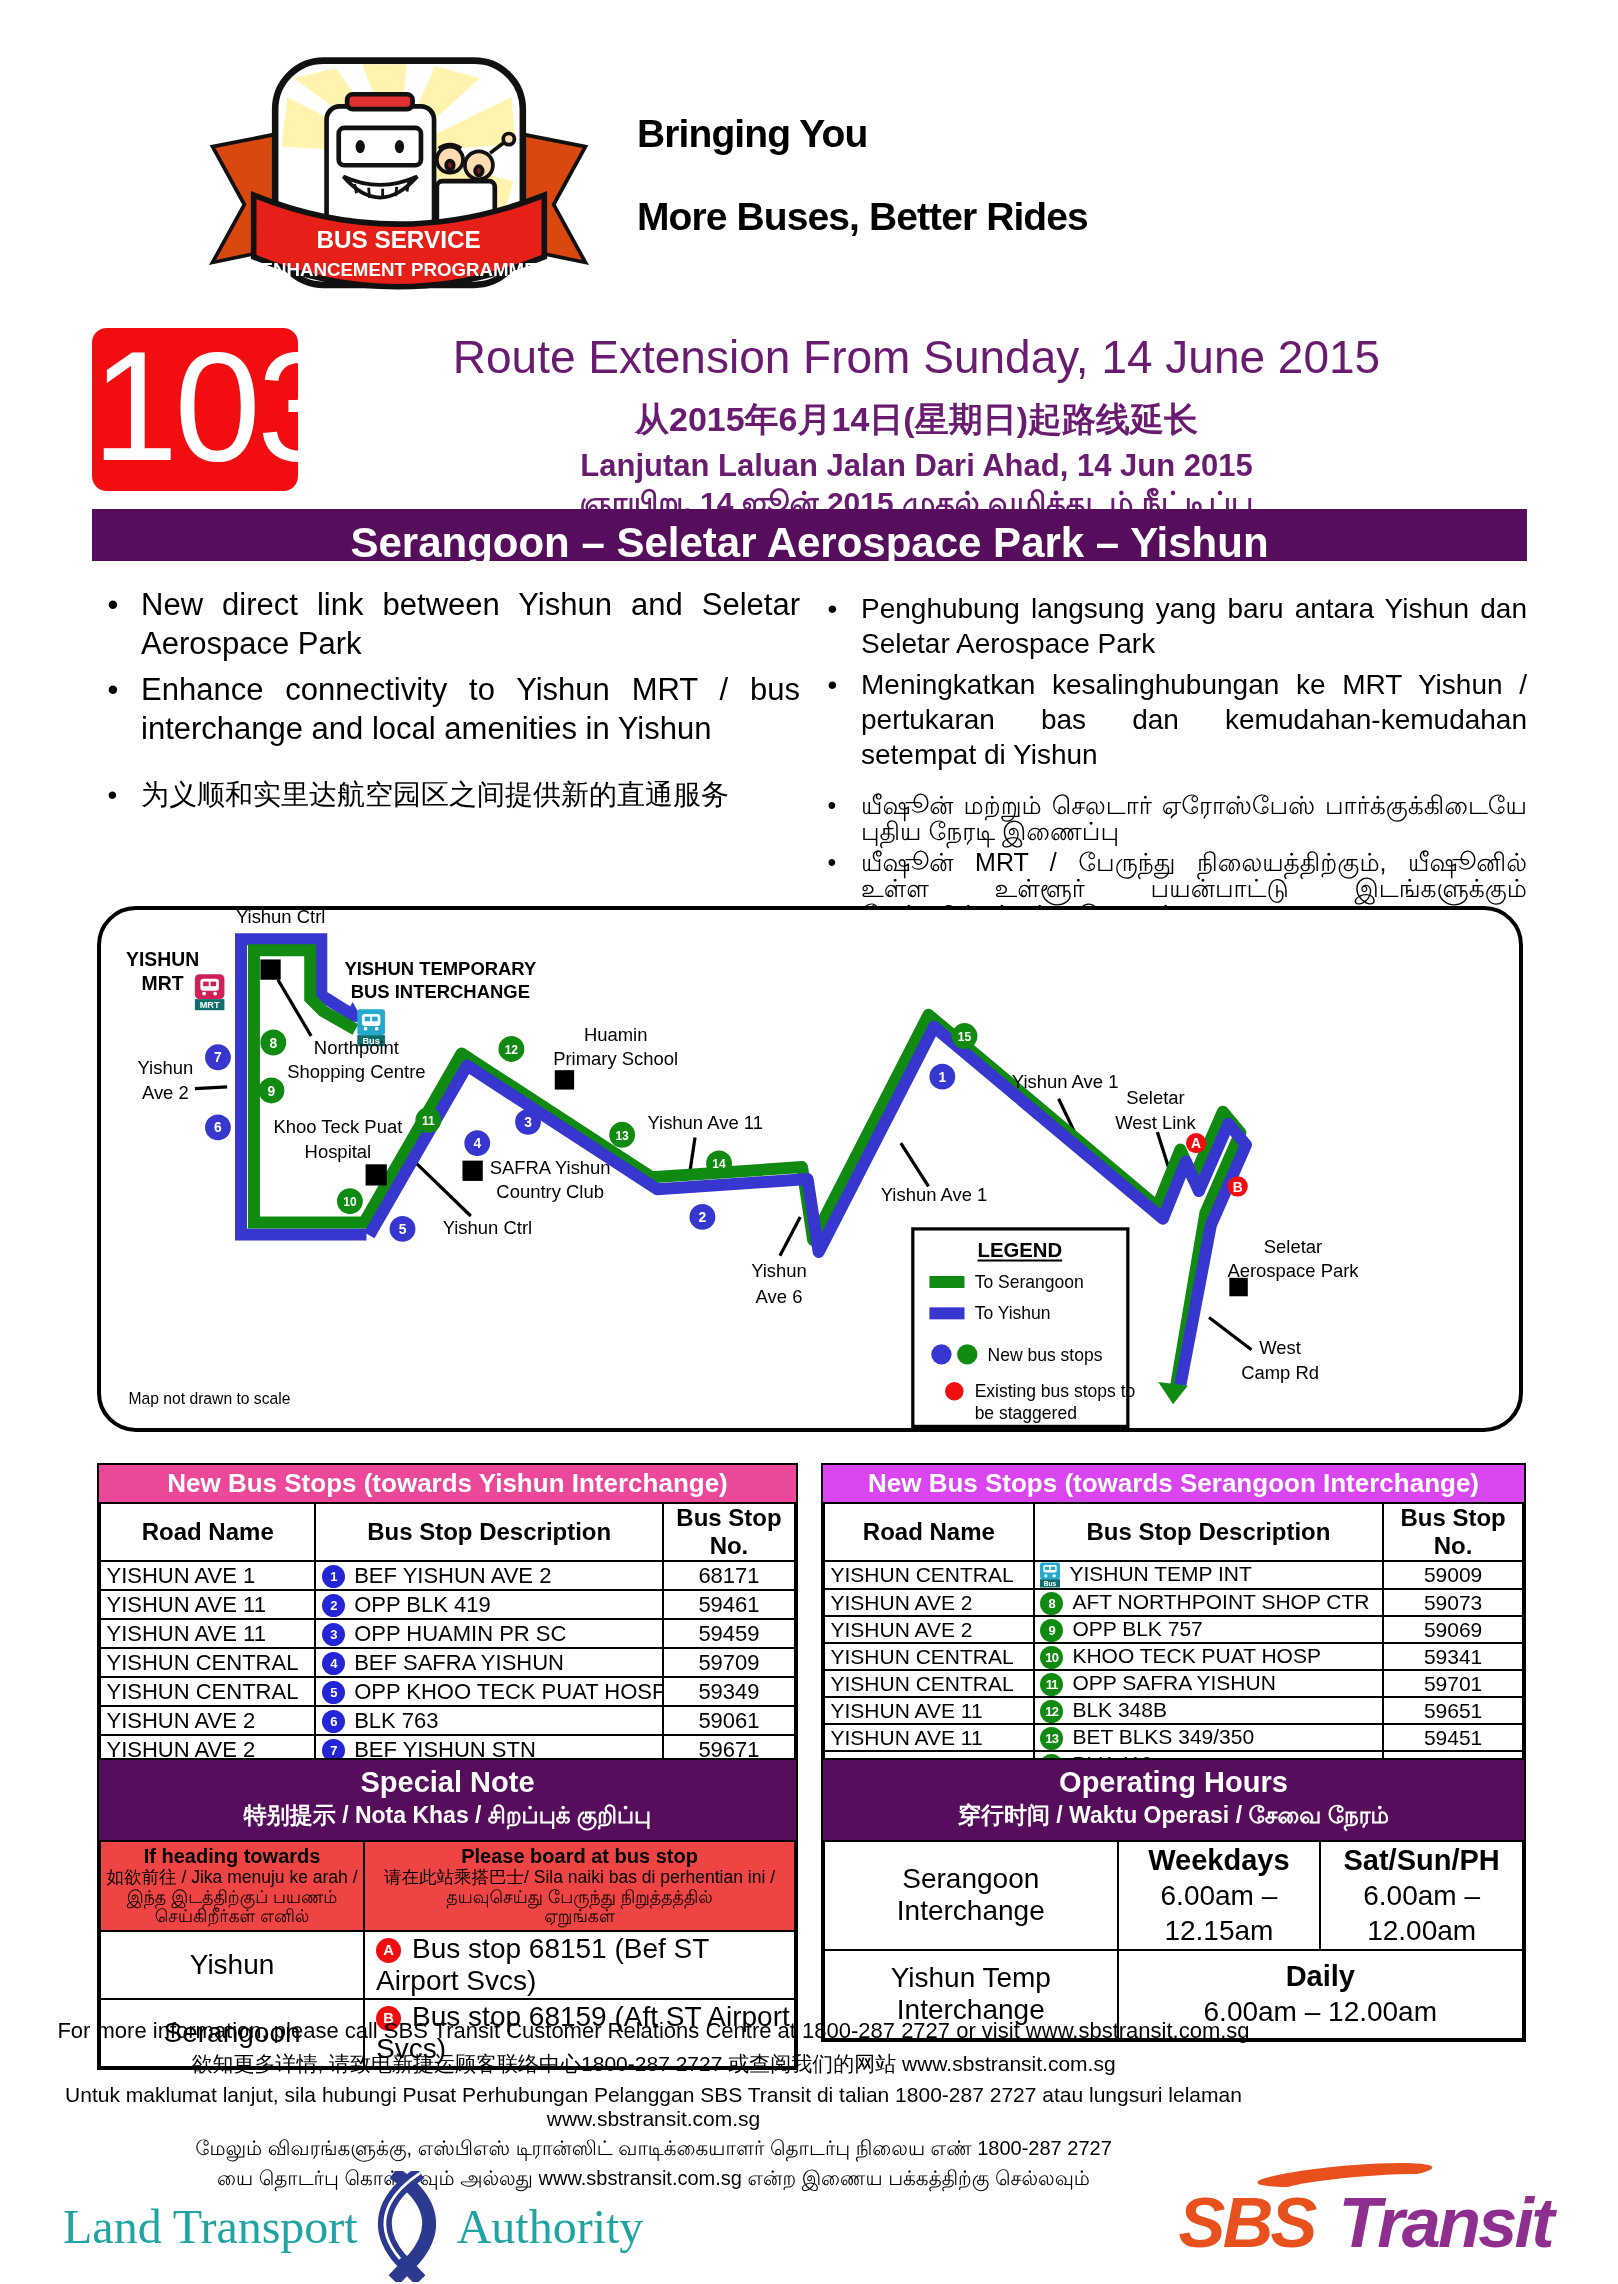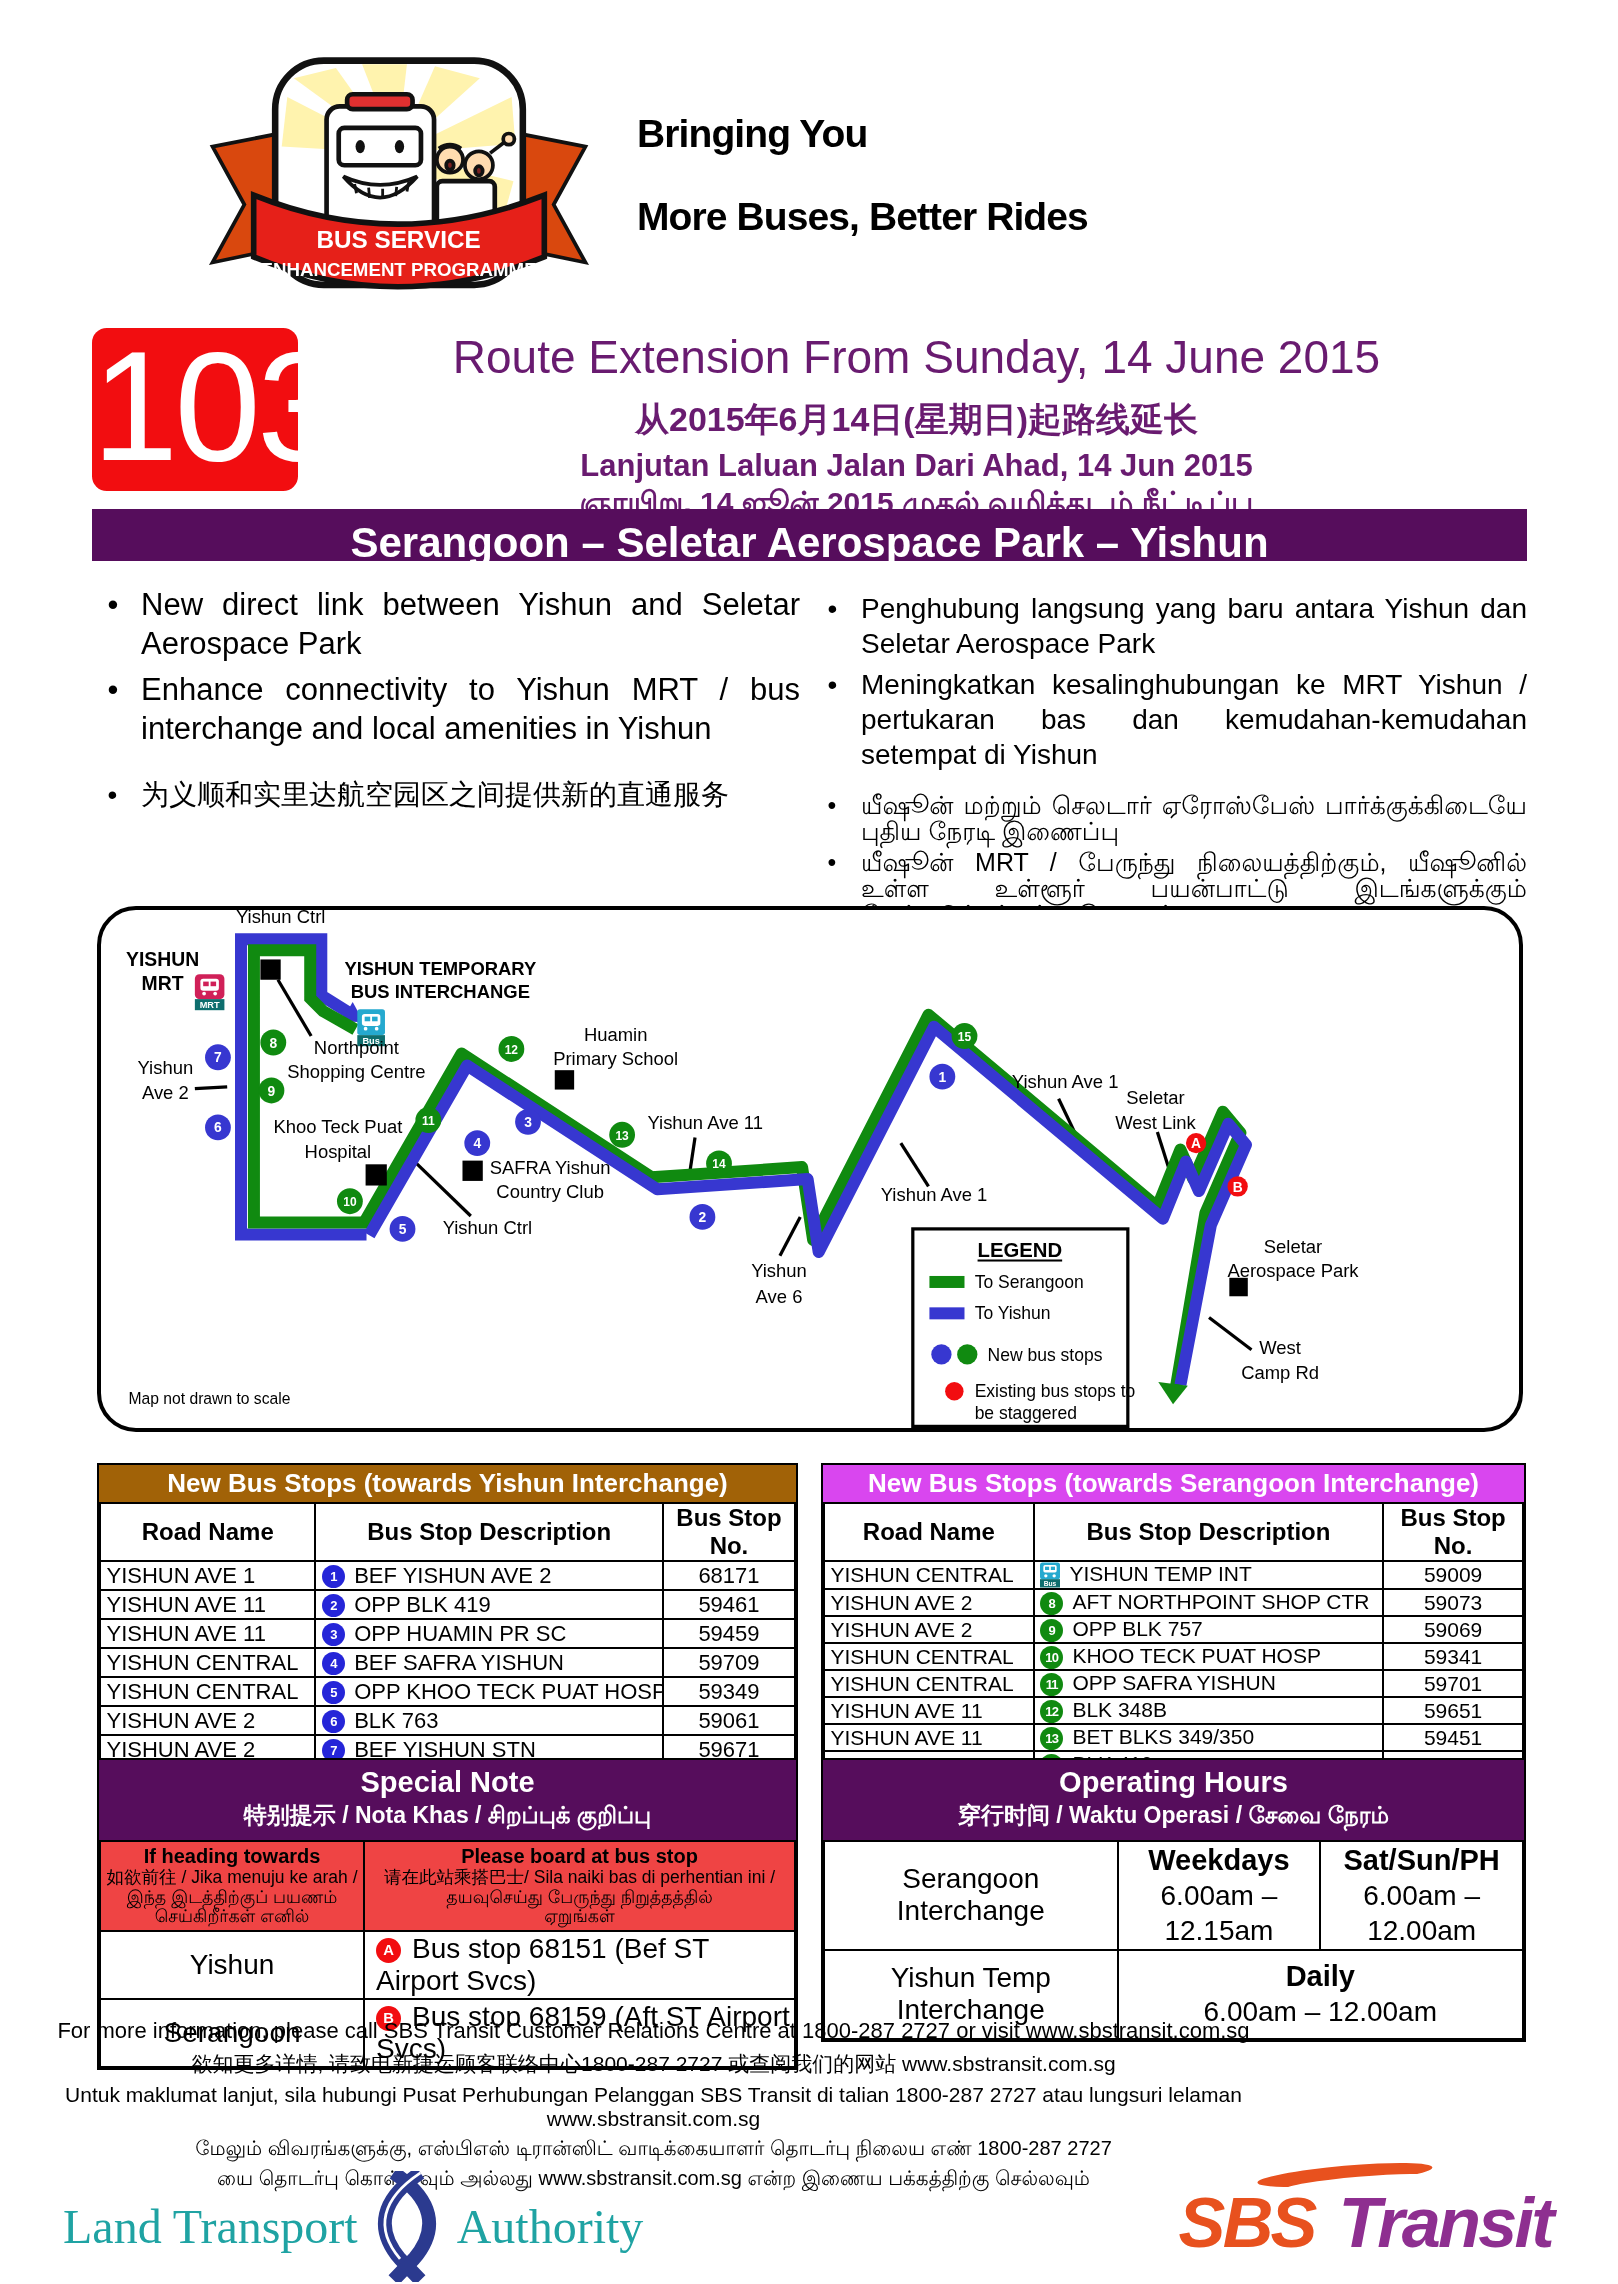--- a/index.html
+++ b/index.html
@@ -329,21 +329,21 @@
           </g>
           <g>
             <circle cx="1237" cy="305" r="11" fill="#f20d10"></circle>
             <text x="1237" y="310.5" text-anchor="middle" font-size="15" font-weight="bold" fill="#fff">B</text>
           </g>
         </g>
     </svg>
   </div>
 
   <div class="bt bt-yishun">
-    <div class="bt-title" style="background:#a16207">New Bus Stops (towards Yishun Interchange)</div>
+    <div class="bt-title" style="background:#ec4899">New Bus Stops (towards Yishun Interchange)</div>
     <table>
       <colgroup>
           <col style="width:31%">
           <col style="width:50%">
           <col style="width:19%">
         </colgroup>
       <thead>
           <tr>
         <th>Road Name</th>
         <th>Bus Stop Description</th>

